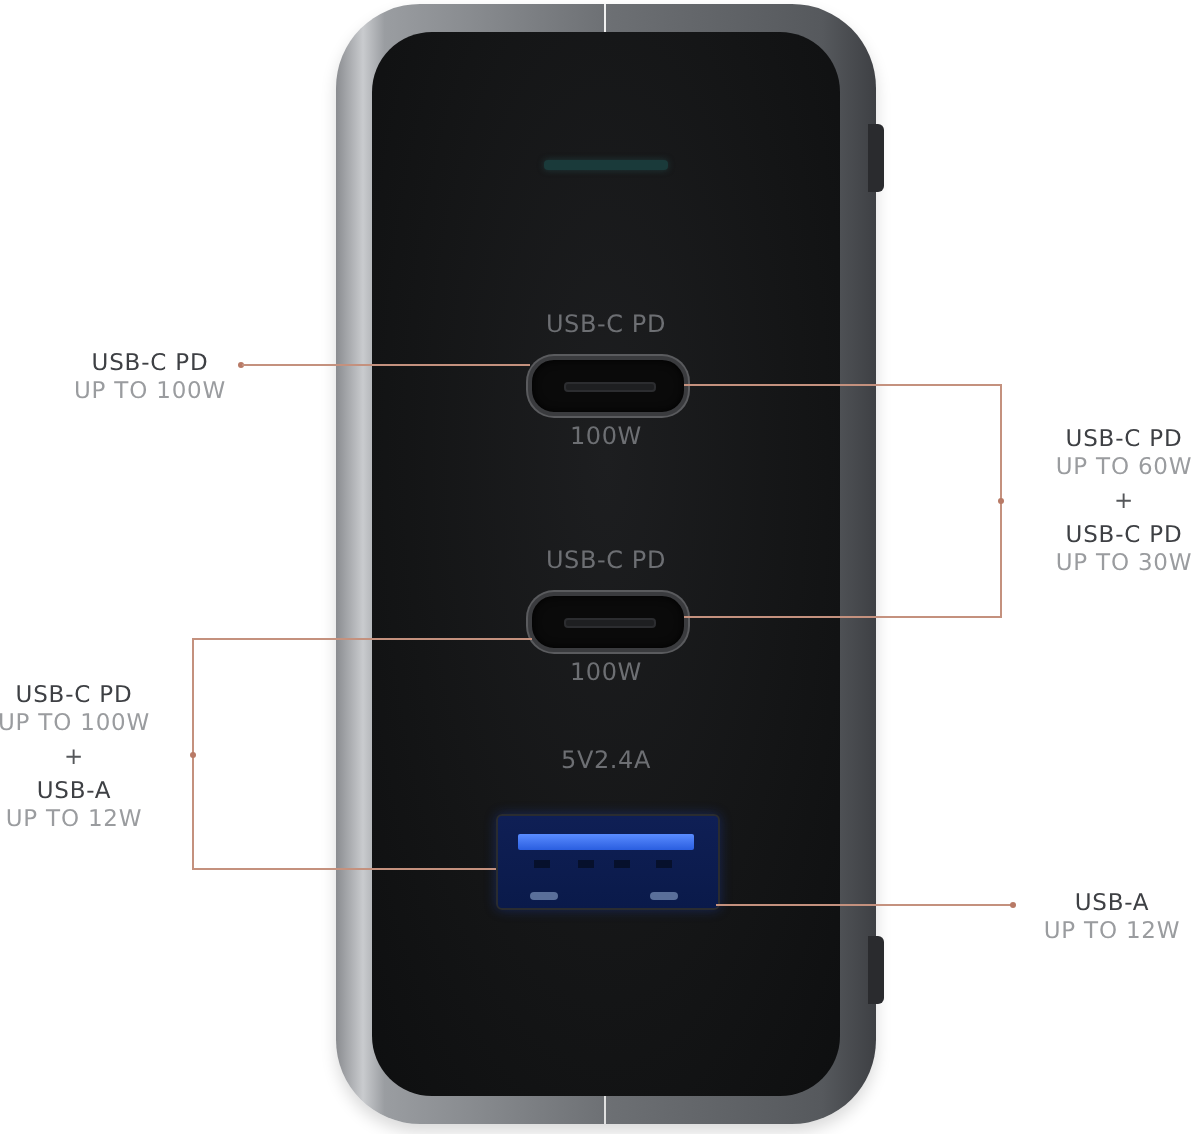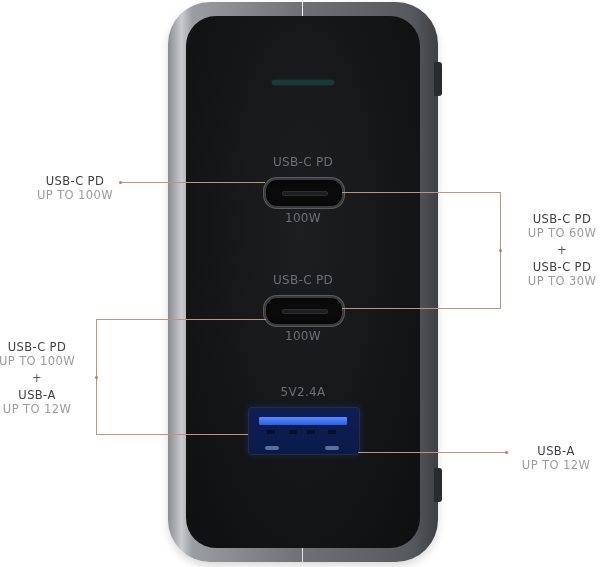--- a/index.html
+++ b/index.html
@@ -63,21 +63,21 @@
     <div class="tongue"></div>
   </div>
 <div class="port-label" style="left:243px;top:211px;">100W</div>
 
 <div class="port-label" style="left:243px;top:273px;">USB-C PD</div>
 <div class="port-c" style="left:264px;top:296px;">
     <div class="tongue"></div>
   </div>
 <div class="port-label" style="left:243px;top:329px;">100W</div>
 
-<div class="port-label" style="left:243px;top:385px;">5V2.4A</div>
+<div class="port-label" style="left:243px;top:373px;">5V2.4A</div>
 <div class="port-a">
   <div class="bar"></div>
   <div class="pin" style="left:18px;"></div>
   <div class="pin" style="left:40px;"></div>
   <div class="pin" style="left:58px;"></div>
   <div class="pin" style="left:79px;"></div>
   <div class="foot" style="left:16px;"></div>
   <div class="foot" style="left:76px;"></div>
 </div>
 

